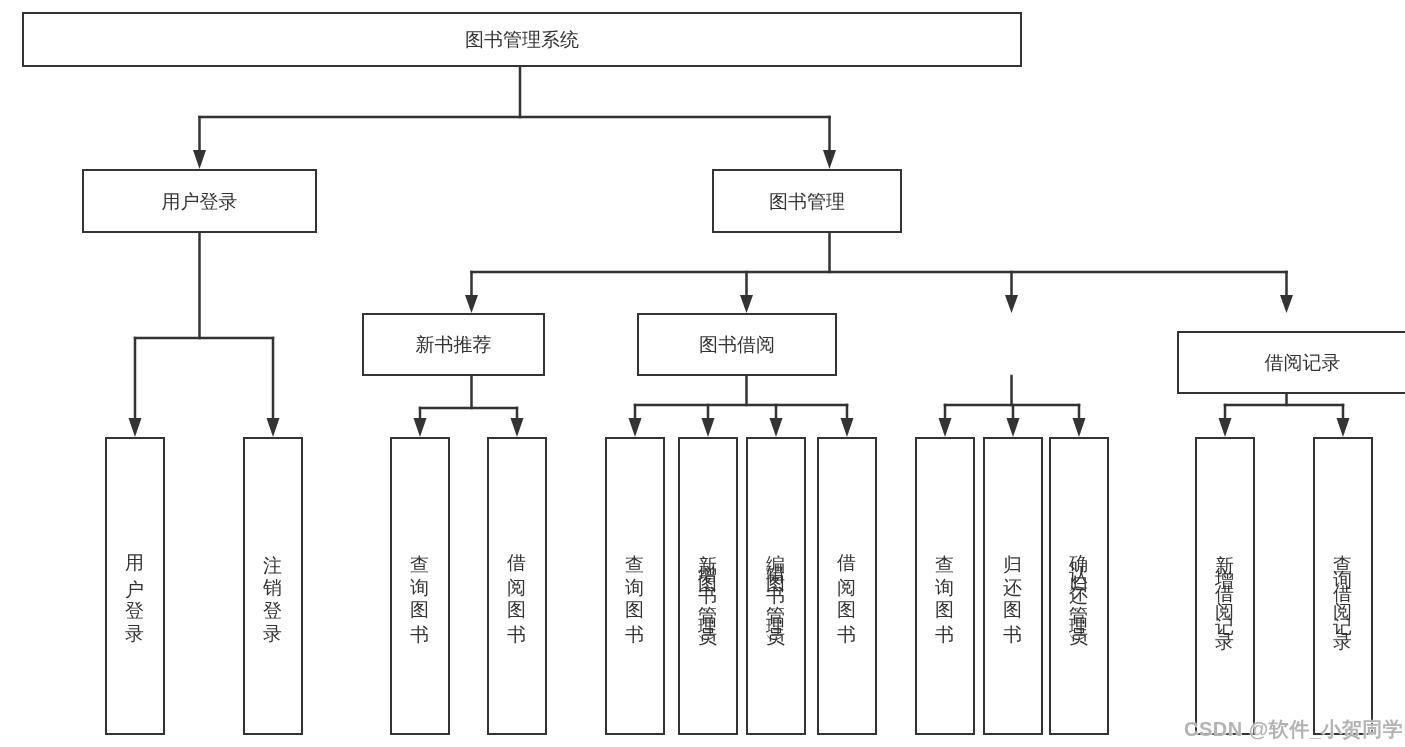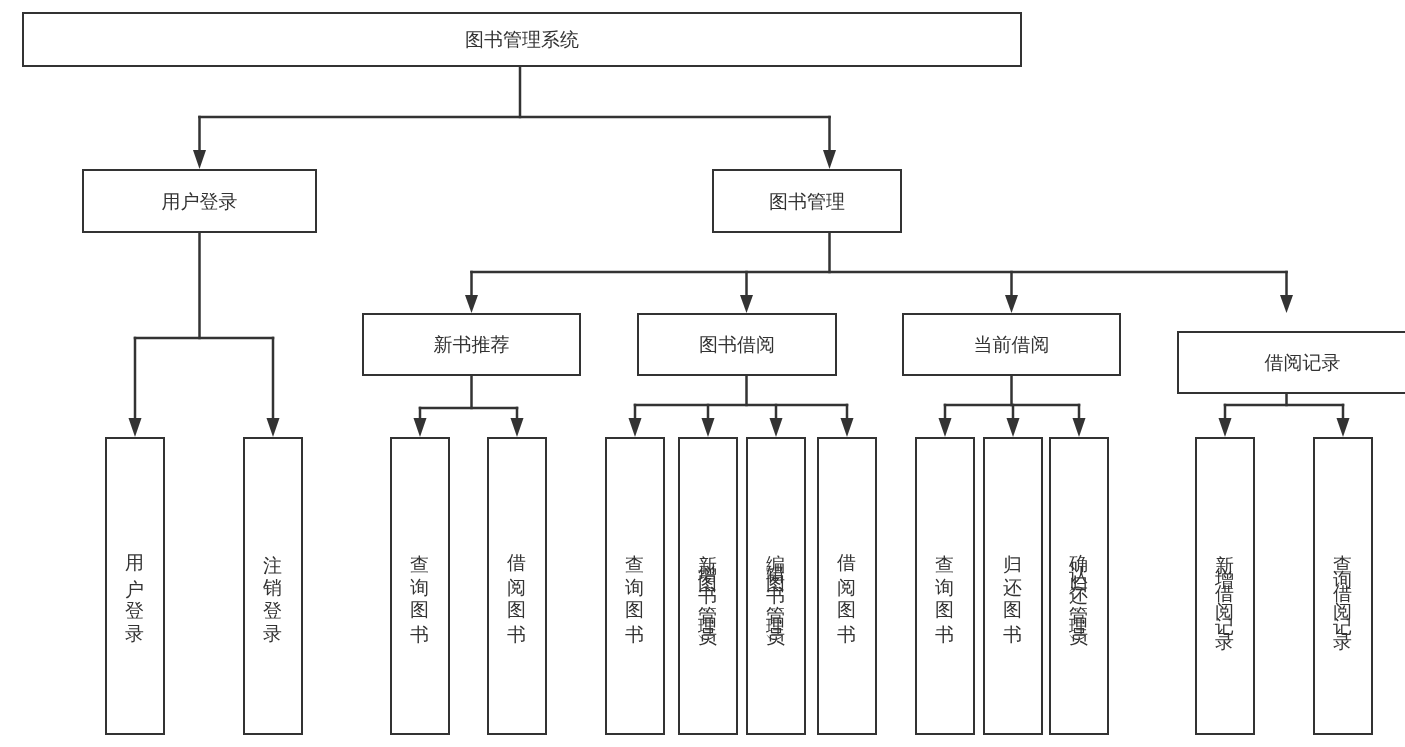--- a/index.html
+++ b/index.html
@@ -105,28 +105,25 @@
     <span>图书管理系统</span>
   </div>
 
   <div class="box" style="left:82px;top:169px;width:235px;height:64px">
     <span>用户登录</span>
   </div>
   <div class="box" style="left:712px;top:169px;width:190px;height:64px">
     <span>图书管理</span>
   </div>
 
-  <div class="box" style="left:362px;top:313px;width:219px;height:63px">
+  <div class="box" style="left:362px;top:313px;width:183px;height:63px">
     <span>新书推荐</span>
   </div>
   <div class="box" style="left:637px;top:313px;width:200px;height:63px">
     <span>图书借阅</span>
-  </div>
-  <div class="box" style="left:902px;top:313px;width:219px;height:63px">
-    <span>当前借阅</span>
   </div>
   <div class="box" style="left:1177px;top:331px;width:251px;height:63px">
     <span>借阅记录</span>
   </div>
 
   <div class="box leaf" style="left:105px">
     <span class="vlabel" style="letter-spacing: 23.5px;">用户登录</span>
   </div>
   <div class="box leaf" style="left:243px">
     <span class="vlabel" style="letter-spacing: 23.5px;">注销登录</span>
@@ -162,14 +159,15 @@
     <span class="vlabel" style="letter-spacing: 10.4444px;">确认归还（管理员）</span>
   </div>
 
   <div class="box leaf" style="left:1195px">
     <span class="vlabel" style="letter-spacing: 15.6667px;">新增借阅记录</span>
   </div>
   <div class="box leaf" style="left:1313px">
     <span class="vlabel" style="letter-spacing: 15.6667px;">查询借阅记录</span>
   </div>
 
+  <div class="watermark">CSDN @软件_小贺同学</div>
 
 </div>
 
 </body></html>

